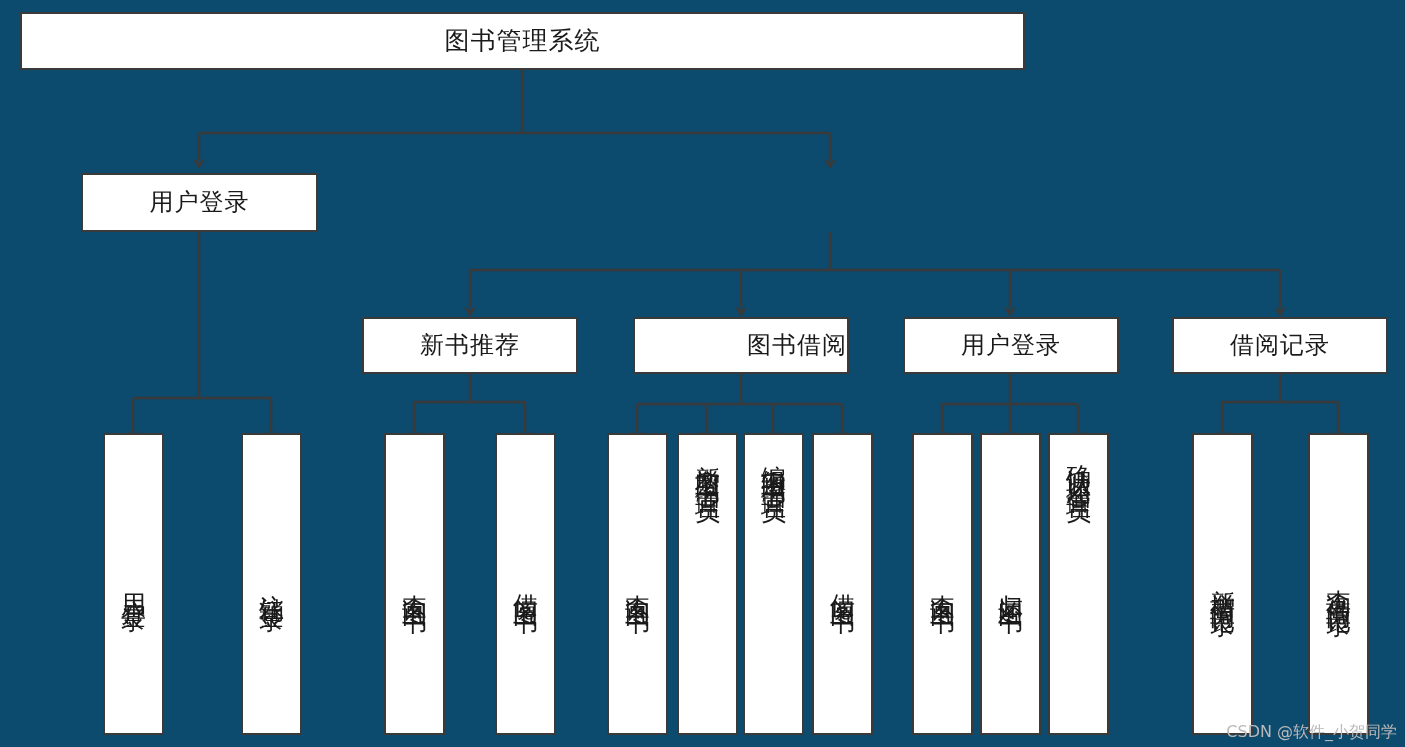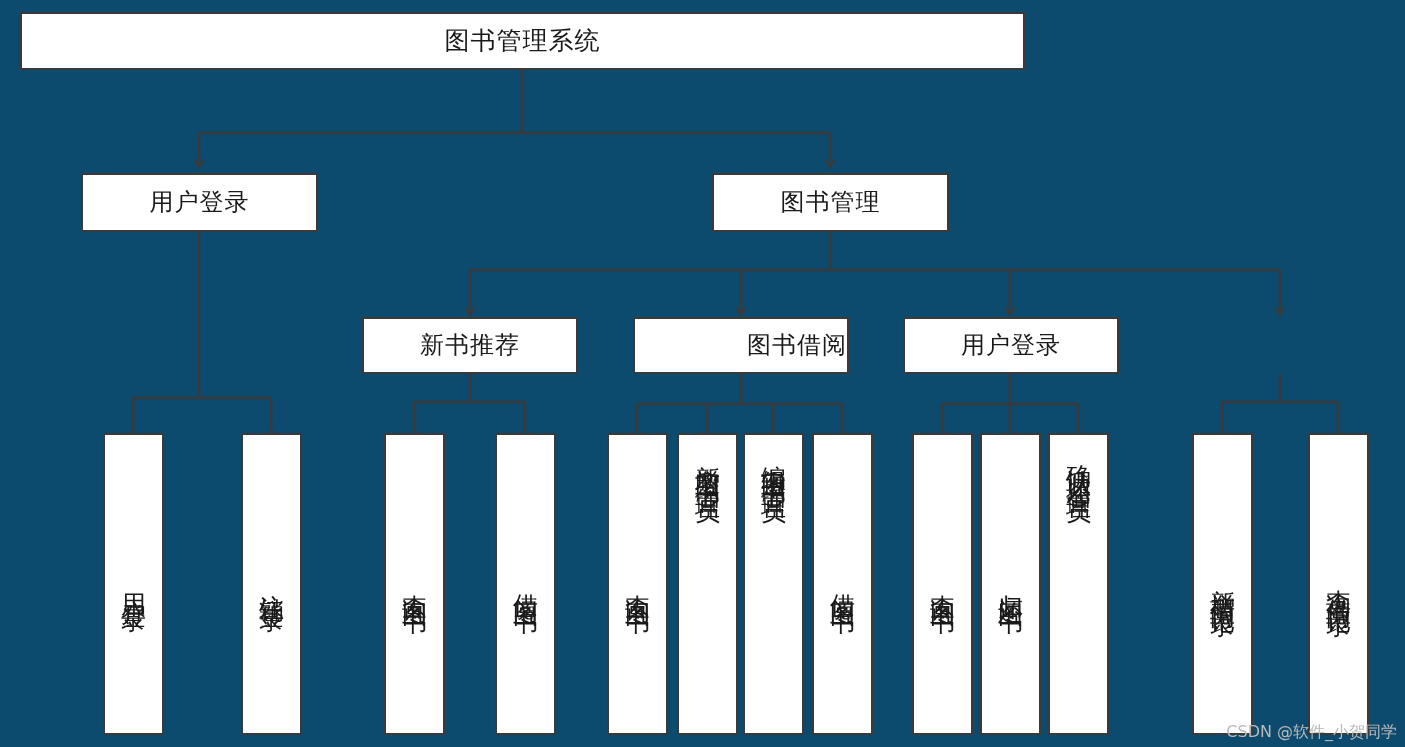--- a/index.html
+++ b/index.html
@@ -134,33 +134,33 @@
     </g>
   </svg>
 
   <div class="node horiz root" style="left:20px; top:12px; width:1005px; height:58px;">
     <span class="label">图书管理系统</span>
   </div>
 
   <div class="node horiz" style="left:81px; top:173px; width:237px; height:59px;">
     <span class="label">用户登录</span>
   </div>
-  <div class="node horiz" style="left:712px; top:173px; width:237px; height:59px;">
-    <span class="label">图书管理</span>
-  </div>
 
   <div class="node horiz" style="left:362px; top:317px; width:216px; height:57px;">
     <span class="label">新书推荐</span>
   </div>
   <div class="node horiz" style="left:633px; top:317px; width:216px; height:57px;justify-content:flex-end;">
     <span class="label">图书借阅</span>
   </div>
   <div class="node horiz" style="left:903px; top:317px; width:216px; height:57px;">
     <span class="label">用户登录</span>
   </div>
+  <div class="node horiz" style="left:1172px; top:317px; width:216px; height:57px;">
+    <span class="label">借阅记录</span>
+  </div>
 
   <div class="node vert centered" style="left:103px; top:433px; width:61px; height:302px;">
     <span class="label">用户登录</span>
   </div>
   <div class="node vert centered" style="left:241px; top:433px; width:61px; height:302px;">
     <span class="label">注销登录</span>
   </div>
 
   <div class="node vert centered" style="left:384px; top:433px; width:61px; height:302px;">
     <span class="label">查询图书</span>

